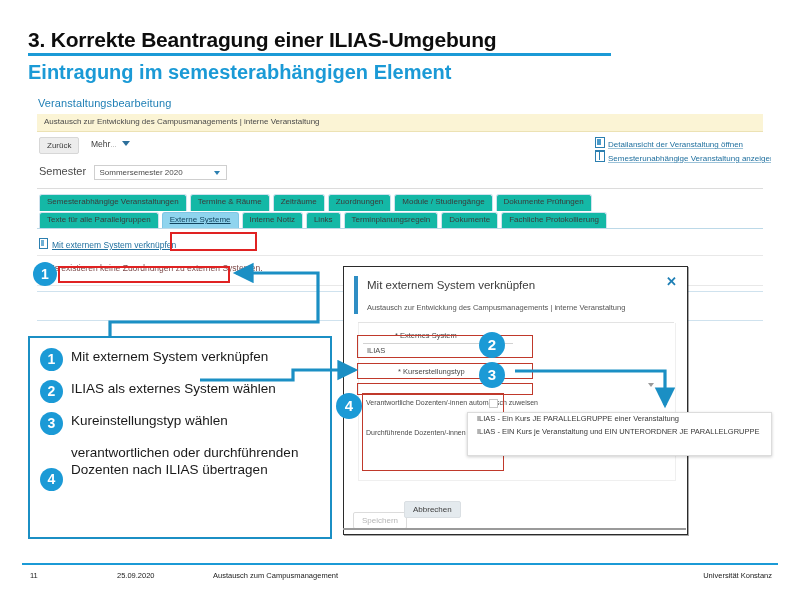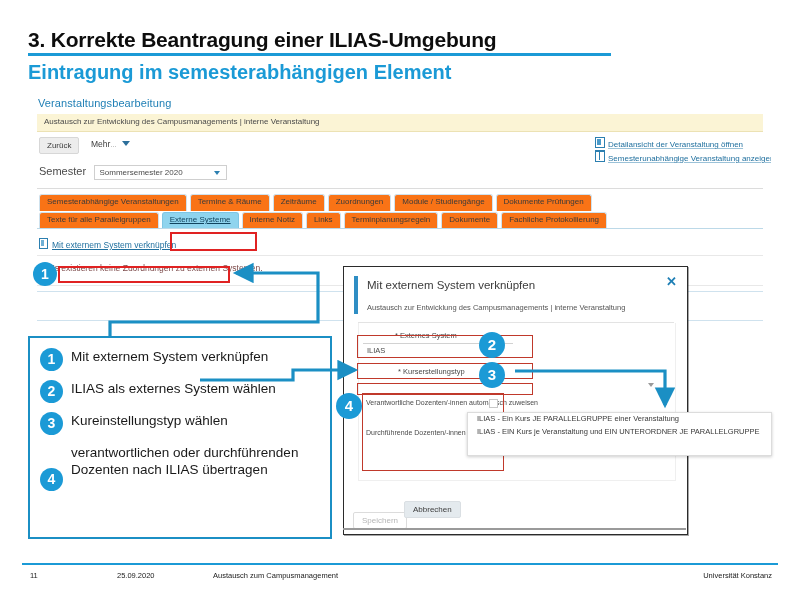--- a/index.html
+++ b/index.html
@@ -84,21 +84,21 @@
     border-left:3.5px solid transparent;border-right:3.5px solid transparent;
     border-top:4px solid #2c7fb0;
   }
   #sep-line{position:absolute;left:4px;top:95px;width:726px;height:1px;background:#dcdcdc;}
 
   .tabrow{position:absolute;left:6px;white-space:nowrap;font-size:0;}
   #tabrow1{top:101px;}
   #tabrow2{top:119px;}
   .tab{
     display:inline-block;height:13px;padding:2px 7px 1px 7px;margin-right:3px;
-    background:#f97316;border:1px solid #cfe2ee;border-bottom:none;
+    background:#14b8a6;border:1px solid #cfe2ee;border-bottom:none;
     border-radius:3px 3px 0 0;font-size:8px;color:#3b3b3b;
   }
   .tab.active{
     background:#8fd4ee;border-color:#7fc6e4;color:#11445f;
     text-decoration:underline;font-weight:normal;
   }
   #tabs-underline{position:absolute;left:4px;top:135px;width:726px;height:1px;background:#bcd9e8;}
 
   #link-row{position:absolute;left:6px;top:145px;}
   #link-extern{

